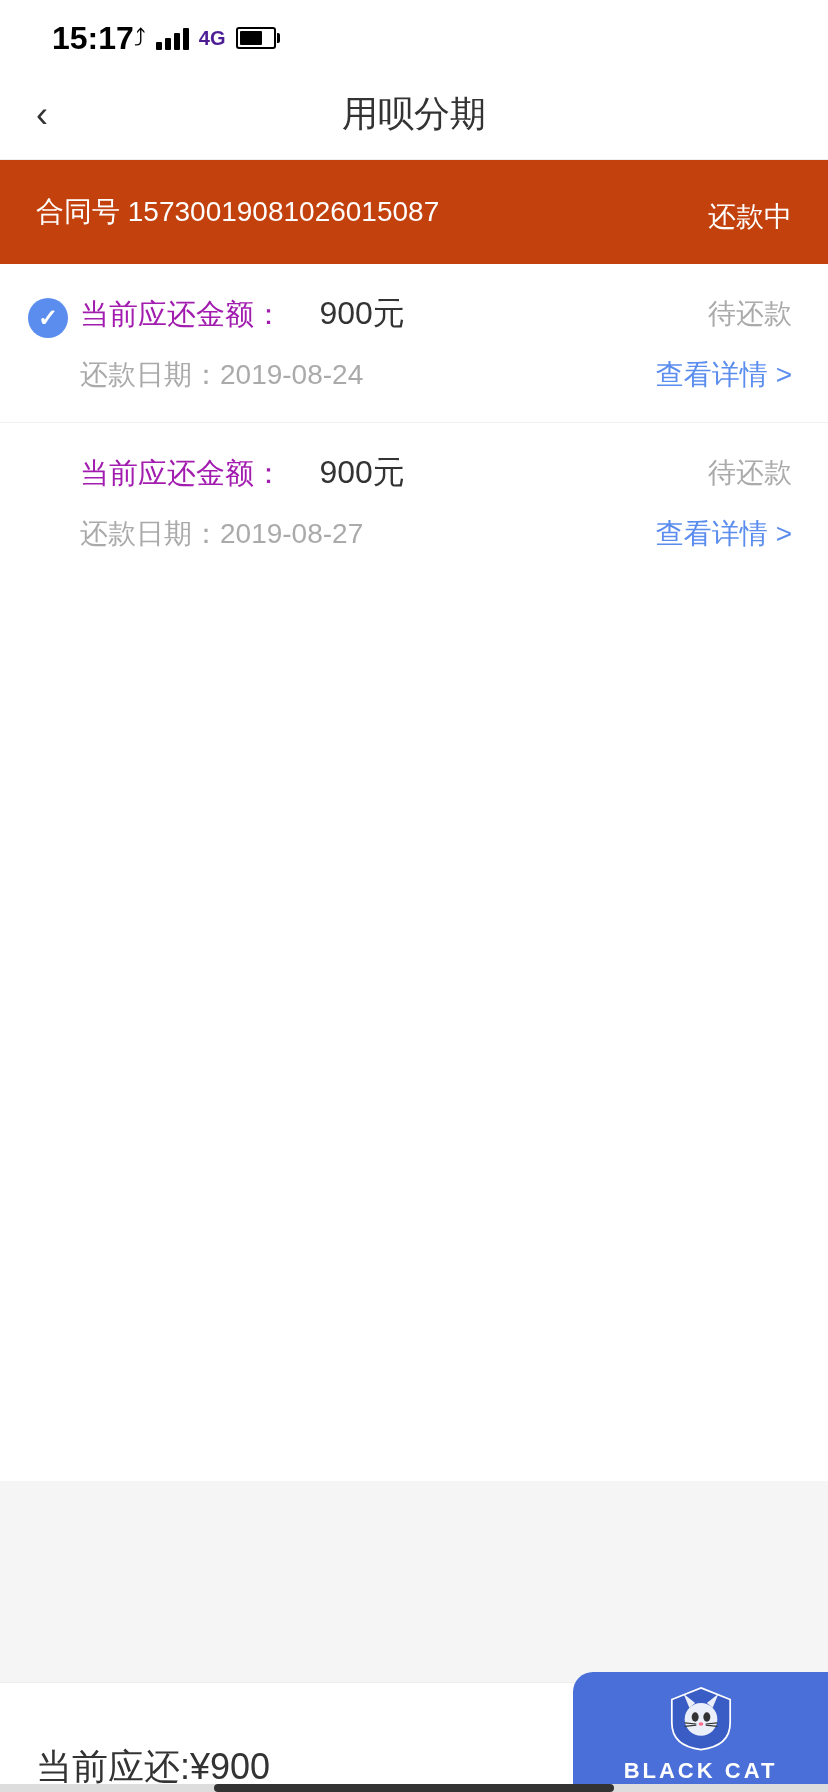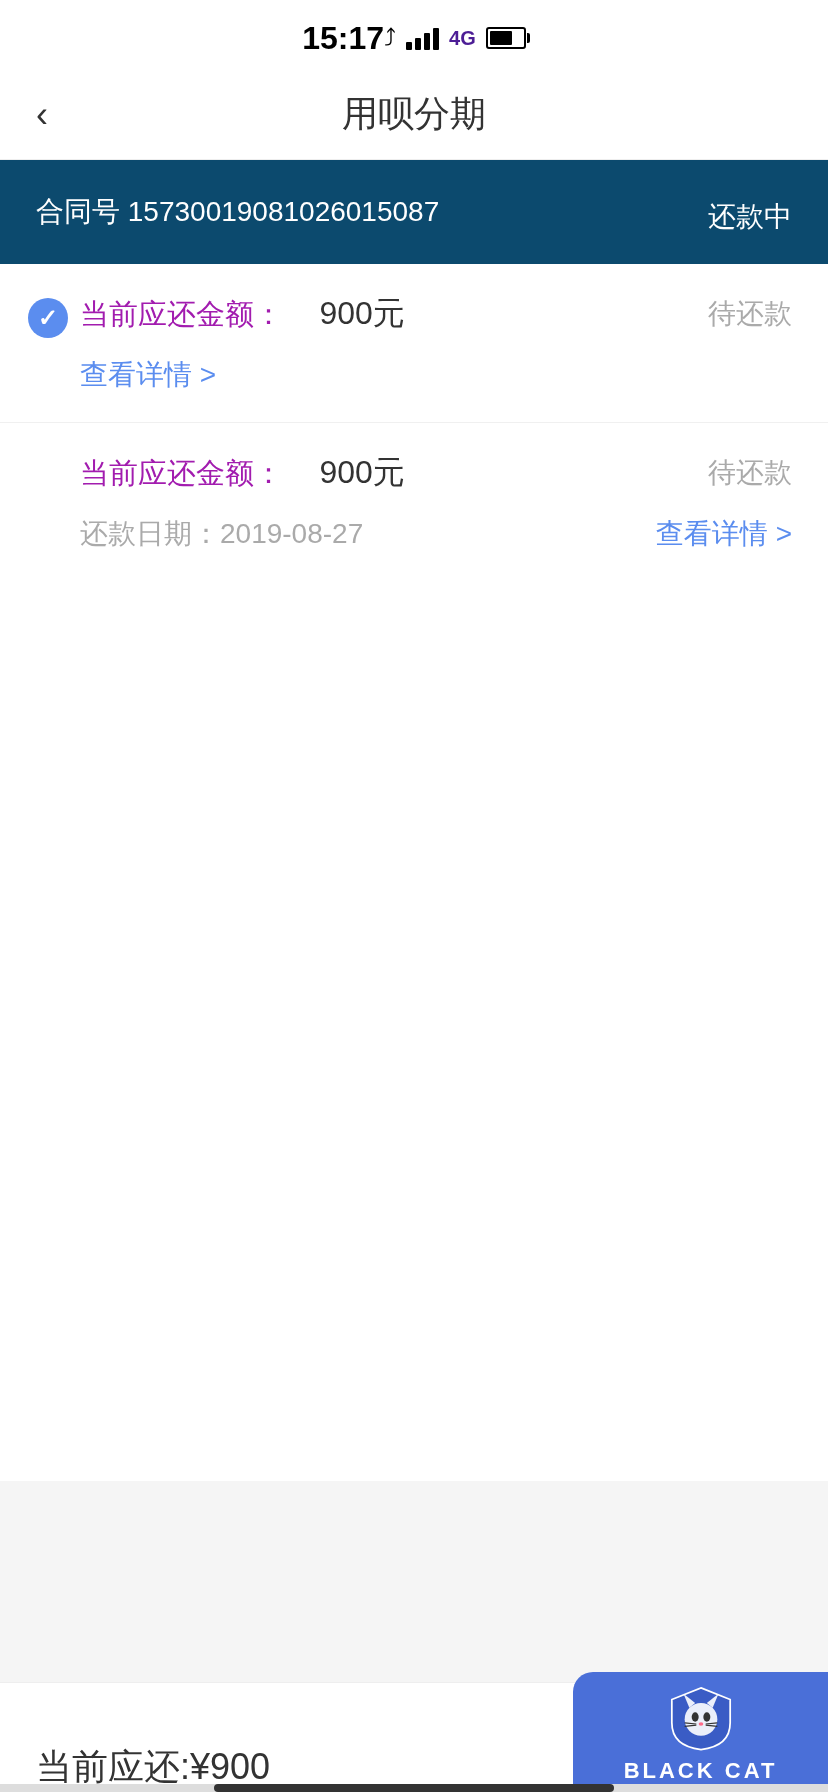--- a/index.html
+++ b/index.html
@@ -9,21 +9,21 @@
       min-height: 1792px;
       background: #f5f5f5;
       font-family: -apple-system, 'PingFang SC', 'Helvetica Neue', Arial, sans-serif;
       position: relative;
       overflow-x: hidden;
     }
 
     
     .status-bar {
       display: flex;
-      justify-content: center;
+      justify-content: flex-start;
       align-items: center;
       padding: 18px 52px 12px;
       background: #fff;
       height: 70px;
     }
     .status-time {
       font-size: 32px;
       font-weight: 600;
       color: #000;
     }
@@ -95,21 +95,21 @@
       cursor: pointer;
     }
     .nav-title {
       font-size: 36px;
       color: #333;
       font-weight: 500;
     }
 
     
     .contract-header {
-      background: #0c4a6e;
+      background: #c2410c;
       display: flex;
       justify-content: space-between;
       align-items: center;
       padding: 28px 36px;
     }
     .contract-number {
       color: #fff;
       font-size: 28px;
       font-weight: 500;
     }
@@ -312,20 +312,21 @@
       <span class="check-mark">✓</span>
     </div>
     <div class="payment-row">
       <div>
         <span class="payment-amount-label">当前应还金额：</span>
         <span class="payment-amount-value">900元</span>
       </div>
       <span class="payment-status">待还款</span>
     </div>
     <div class="payment-date-row">
+      <span class="payment-date-label">还款日期：2019-08-24</span>
       <span class="payment-detail-link">查看详情 &gt;</span>
     </div>
   </div>
 
   <div class="payment-item">
     <div class="payment-row">
       <div>
         <span class="payment-amount-label">当前应还金额：</span>
         <span class="payment-amount-value">900元</span>
       </div>

